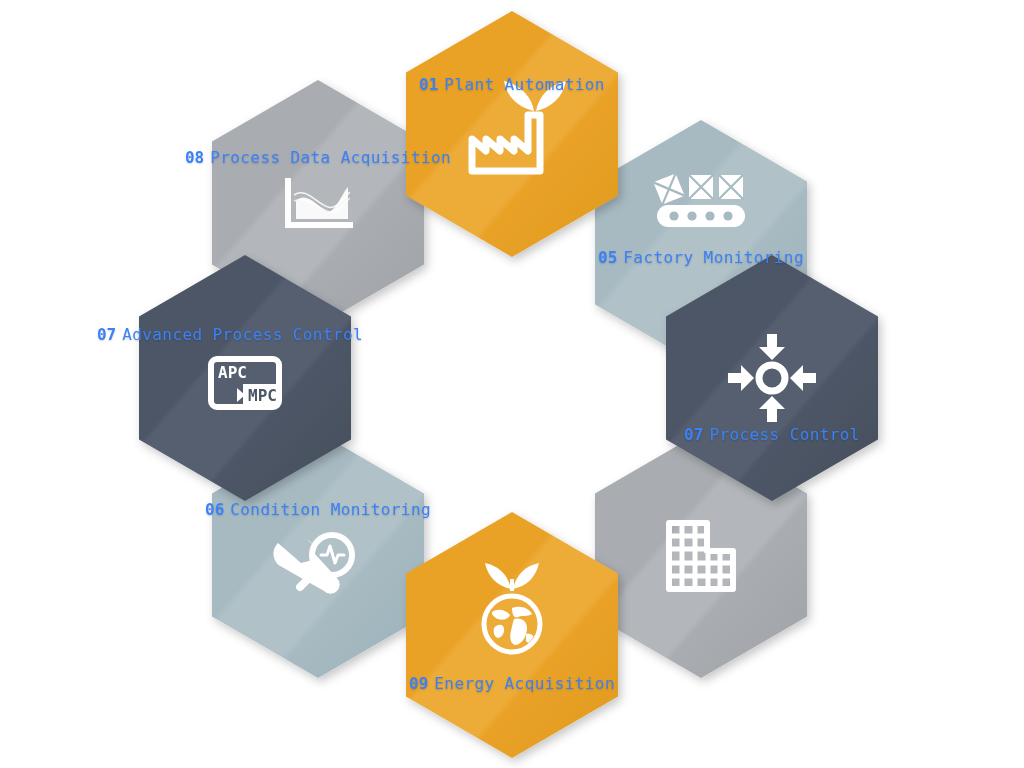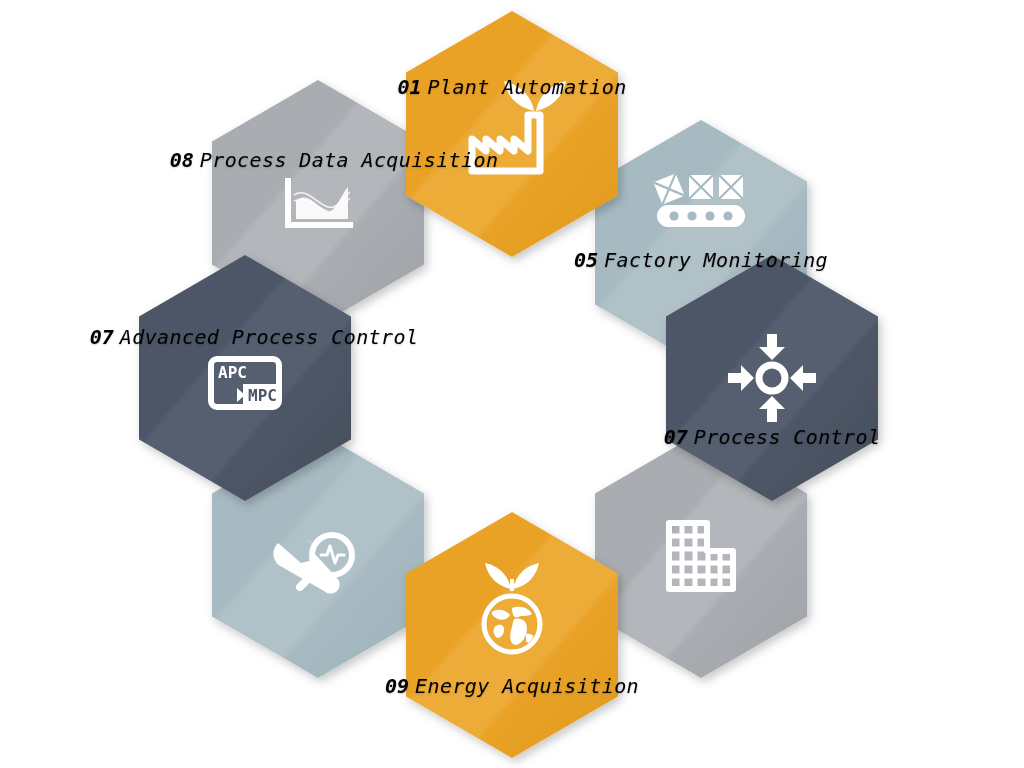--- a/index.html
+++ b/index.html
@@ -23,28 +23,27 @@
     position: absolute;
     left: 0;
     top: 0;
     width: 1024px;
     height: 768px;
     display: block;
   }
   .hexlabel {
     position: absolute;
     white-space: nowrap;
-    color: #000000;
+    color: #3b82f6;
     font-family: "DejaVu Sans Mono", "Liberation Mono", monospace;
-    font-size: 20px;
+    font-size: 16px;
     letter-spacing: 0.4px;
     text-shadow: 0 1px 2px rgba(0,0,0,0.18);
     pointer-events: none;
     transform: translateX(-50%);
-    font-style: italic;
   }
   .hexlabel .num {
     font-weight: bold;
     letter-spacing: 0px;
     margin-right: 6px;
   }
   .hexlabel .txt {
     font-weight: normal;
   }
 </style>
@@ -262,20 +261,23 @@
   </div>
   <div class="hexlabel" style="left:701px; top:248px;">
     <span class="num">05</span><span class="txt">Factory Monitoring</span>
   </div>
   <div class="hexlabel" style="left:772px; top:425px;">
     <span class="num">07</span><span class="txt">Process Control</span>
   </div>
   <div class="hexlabel" style="left:512px; top:674px;">
     <span class="num">09</span><span class="txt">Energy Acquisition</span>
   </div>
-  <div class="hexlabel" style="left:254px; top:325px;">
+  <div class="hexlabel" style="left:318px; top:500px;">
+    <span class="num">06</span><span class="txt">Condition Monitoring</span>
+  </div>
+  <div class="hexlabel" style="left:230px; top:325px;">
     <span class="num">07</span><span class="txt">Advanced Process Control</span>
   </div>
-  <div class="hexlabel" style="left:318px; top:148px;margin-left:16px;">
+  <div class="hexlabel" style="left:318px; top:148px;">
     <span class="num">08</span><span class="txt">Process Data Acquisition</span>
   </div>
 
 </div>
 
 </body></html>

